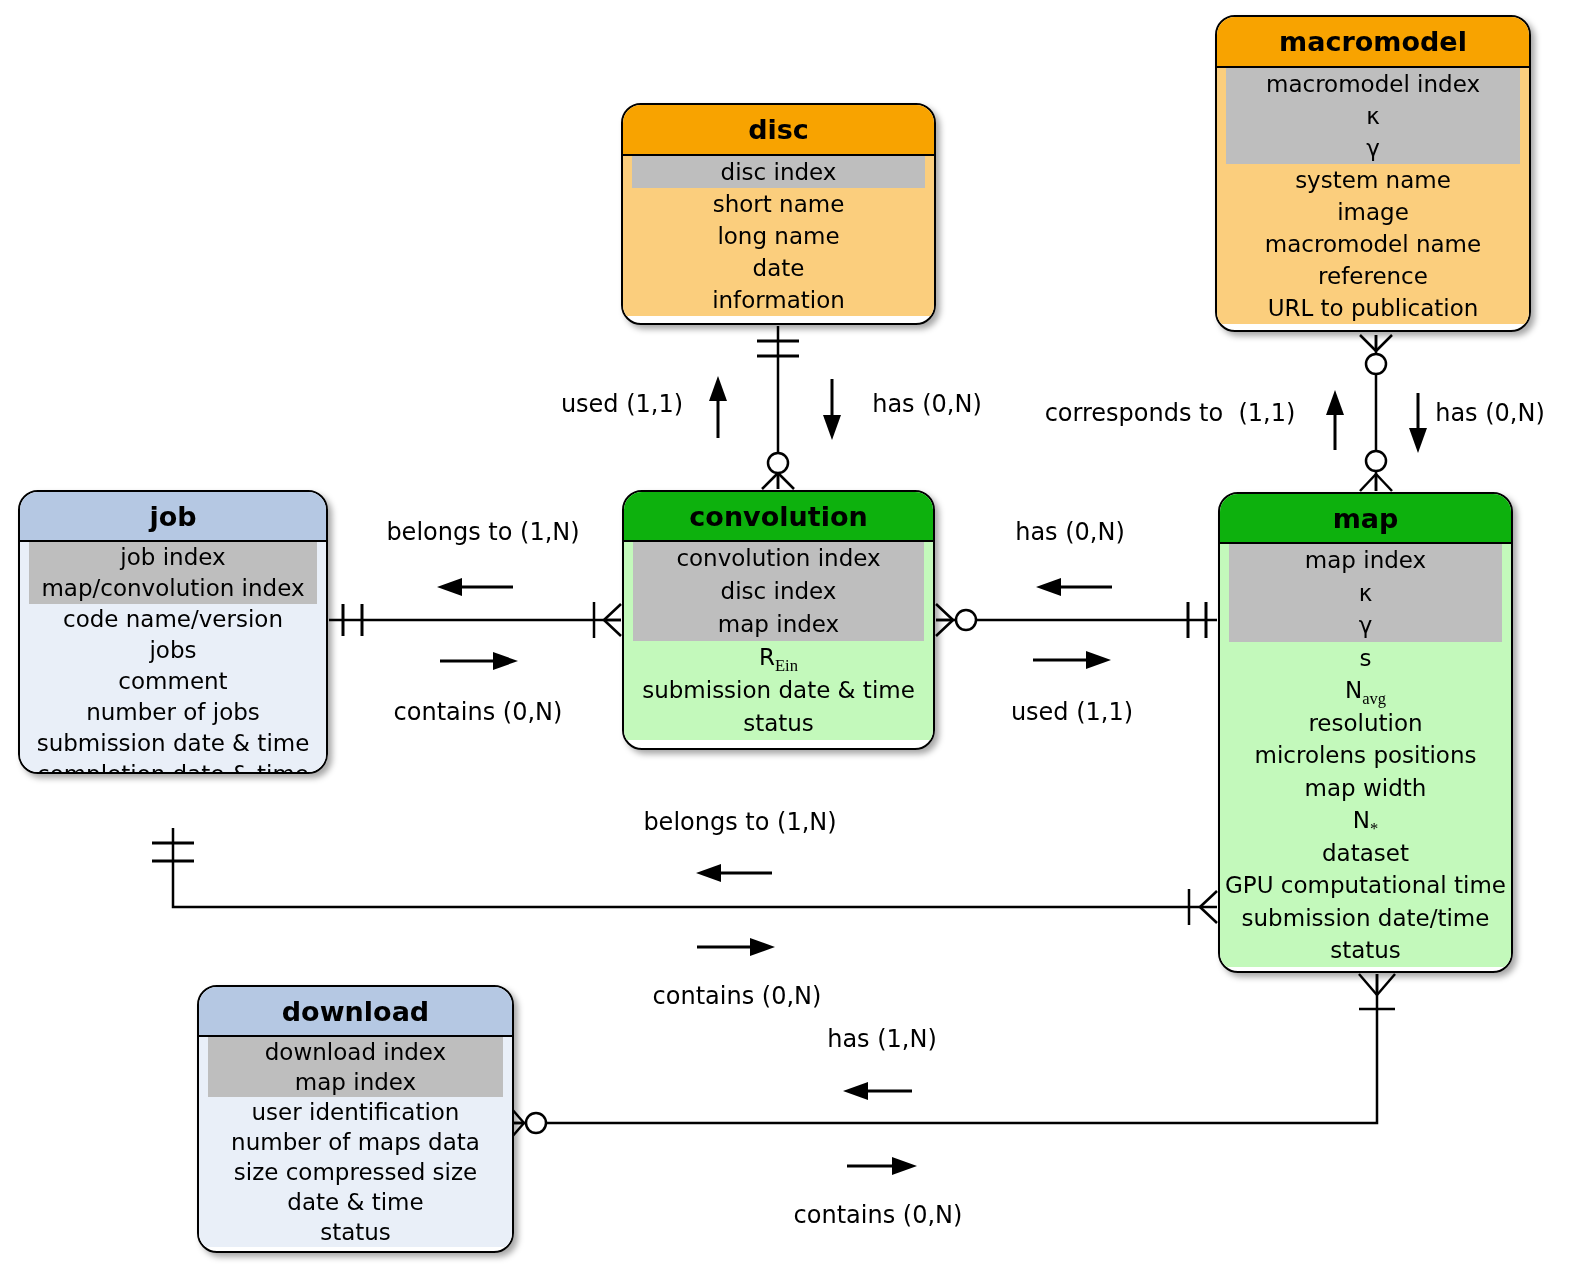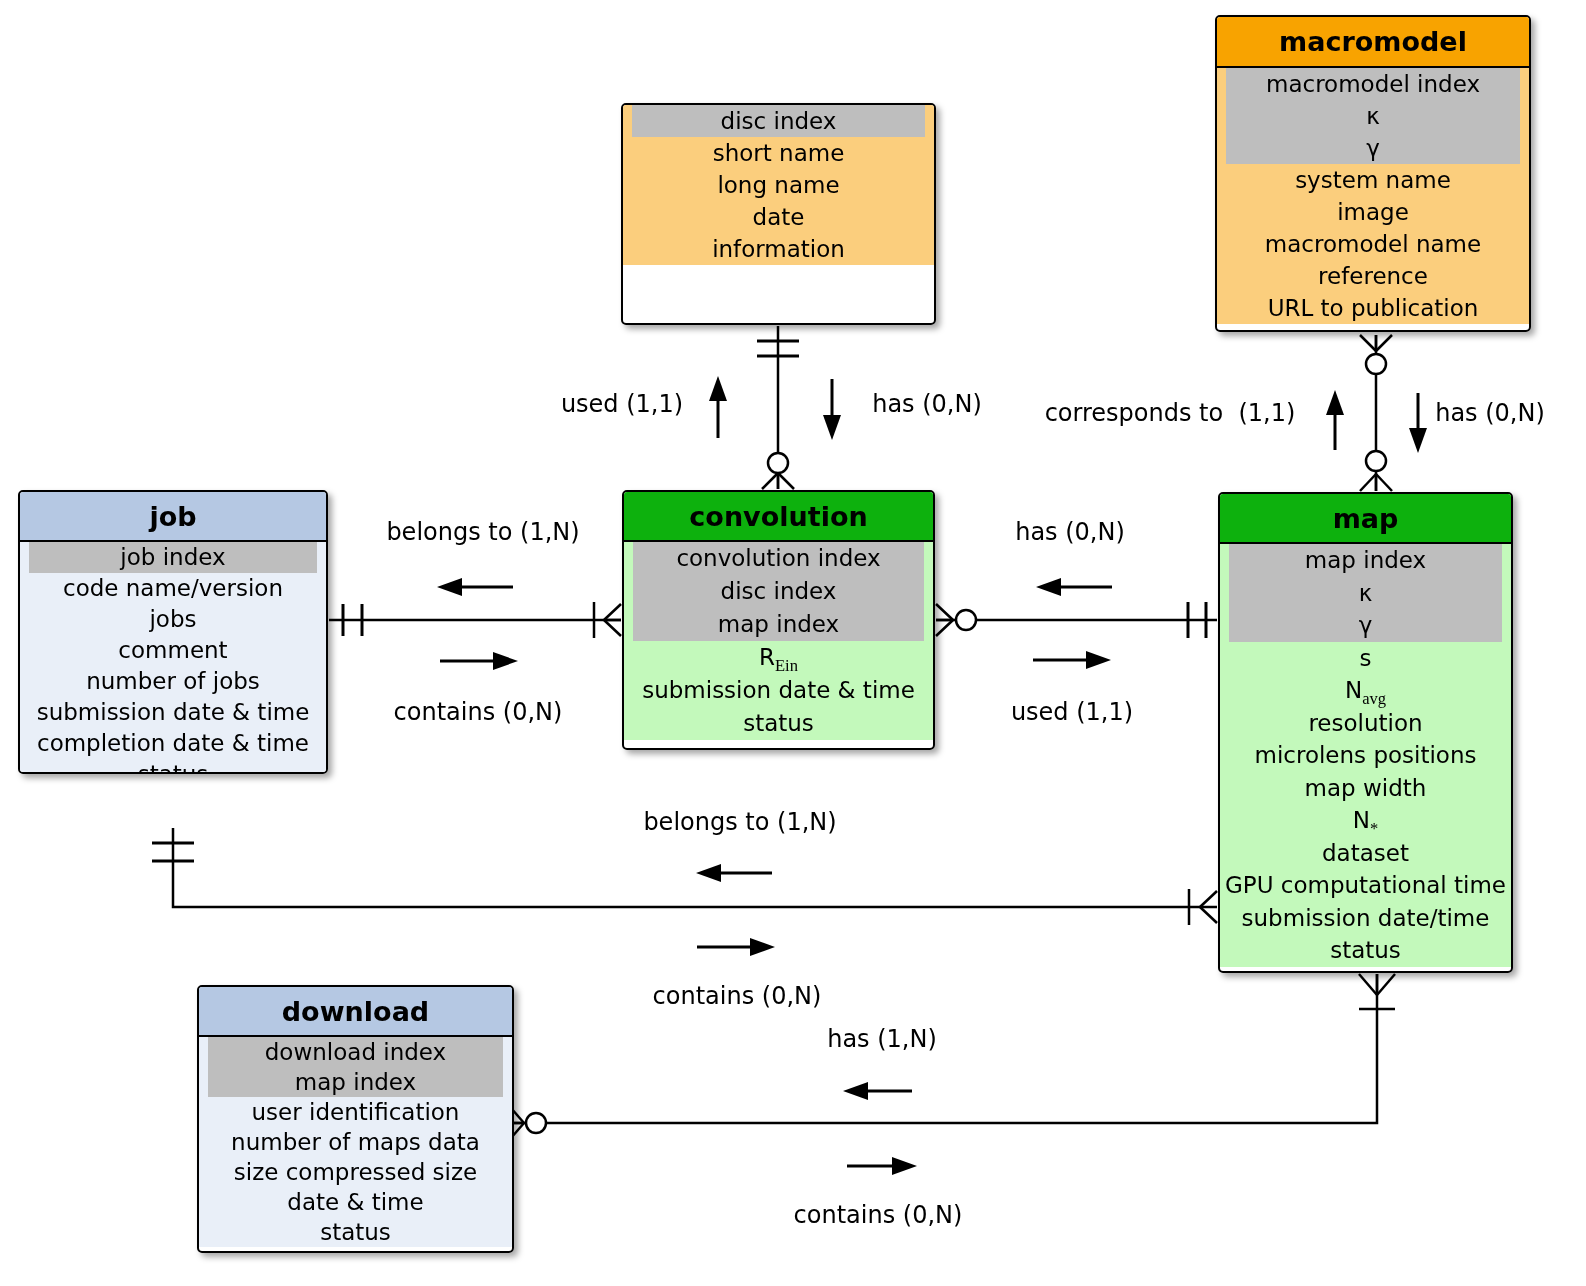--- a/index.html
+++ b/index.html
@@ -2,21 +2,21 @@
 <html><head>
 <meta charset="utf-8">
 <style>
   html,body{margin:0;padding:0;background:#fff;}
   #canvas{
     position:relative;width:1586px;height:1286px;background:#ffffff;
     font-family:"DejaVu Sans", sans-serif;color:#000;overflow:hidden;
   }
   svg.wires{position:absolute;left:0;top:0;z-index:1;}
   .entity{
-    position:absolute;z-index:2;border:2.5px solid #000;border-radius:5px;
+    position:absolute;z-index:2;border:2.5px solid #000;border-radius:20px;
     box-shadow:4px 4px 6px rgba(0,0,0,0.35);overflow:hidden;box-sizing:border-box;
   }
   .entity-header{
     font-weight:bold;font-size:27px;text-align:center;
     border-bottom:2.5px solid #000;box-sizing:border-box;
     display:flex;align-items:center;justify-content:center;
   }
   .entity-body{box-sizing:border-box;}
   .attr{
     text-align:center;font-size:23px;line-height:var(--rh);height:var(--rh);
@@ -173,20 +173,21 @@
         <polygon points="843,1091 868,1082 868,1100" fill="#000" stroke="none"></polygon>
       </g>
       <g stroke-width="3">
         <line x1="847" y1="1166" x2="897" y2="1166"></line>
         <polygon points="917,1166 892,1157 892,1175" fill="#000" stroke="none"></polygon>
       </g>
     </g>
   </svg>
 
   <div class="entity orange" style="left:621px;top:103px;width:315px;height:222px;--rh:32px">
+    <div class="entity-header">disc</div>
     <div class="entity-body">
       <div class="attr key">disc index</div>
       <div class="attr">short name</div>
       <div class="attr">long name</div>
       <div class="attr">date</div>
       <div class="attr">information</div>
     </div>
   </div>
 
   <div class="entity orange" style="left:1215px;top:15px;width:316px;height:317px;--rh:32px">
@@ -200,20 +201,21 @@
       <div class="attr">macromodel name</div>
       <div class="attr">reference</div>
       <div class="attr">URL to publication</div>
     </div>
   </div>
 
   <div class="entity blue" style="left:18px;top:490px;width:310px;height:284px;--rh:31px">
     <div class="entity-header">job</div>
     <div class="entity-body">
       <div class="attr key">job index</div>
+      <div class="attr key">map/convolution index</div>
       <div class="attr">code name/version</div>
       <div class="attr">jobs</div>
       <div class="attr">comment</div>
       <div class="attr">number of jobs</div>
       <div class="attr">submission date &amp; time</div>
       <div class="attr">completion date &amp; time</div>
       <div class="attr">status</div>
     </div>
   </div>
 

